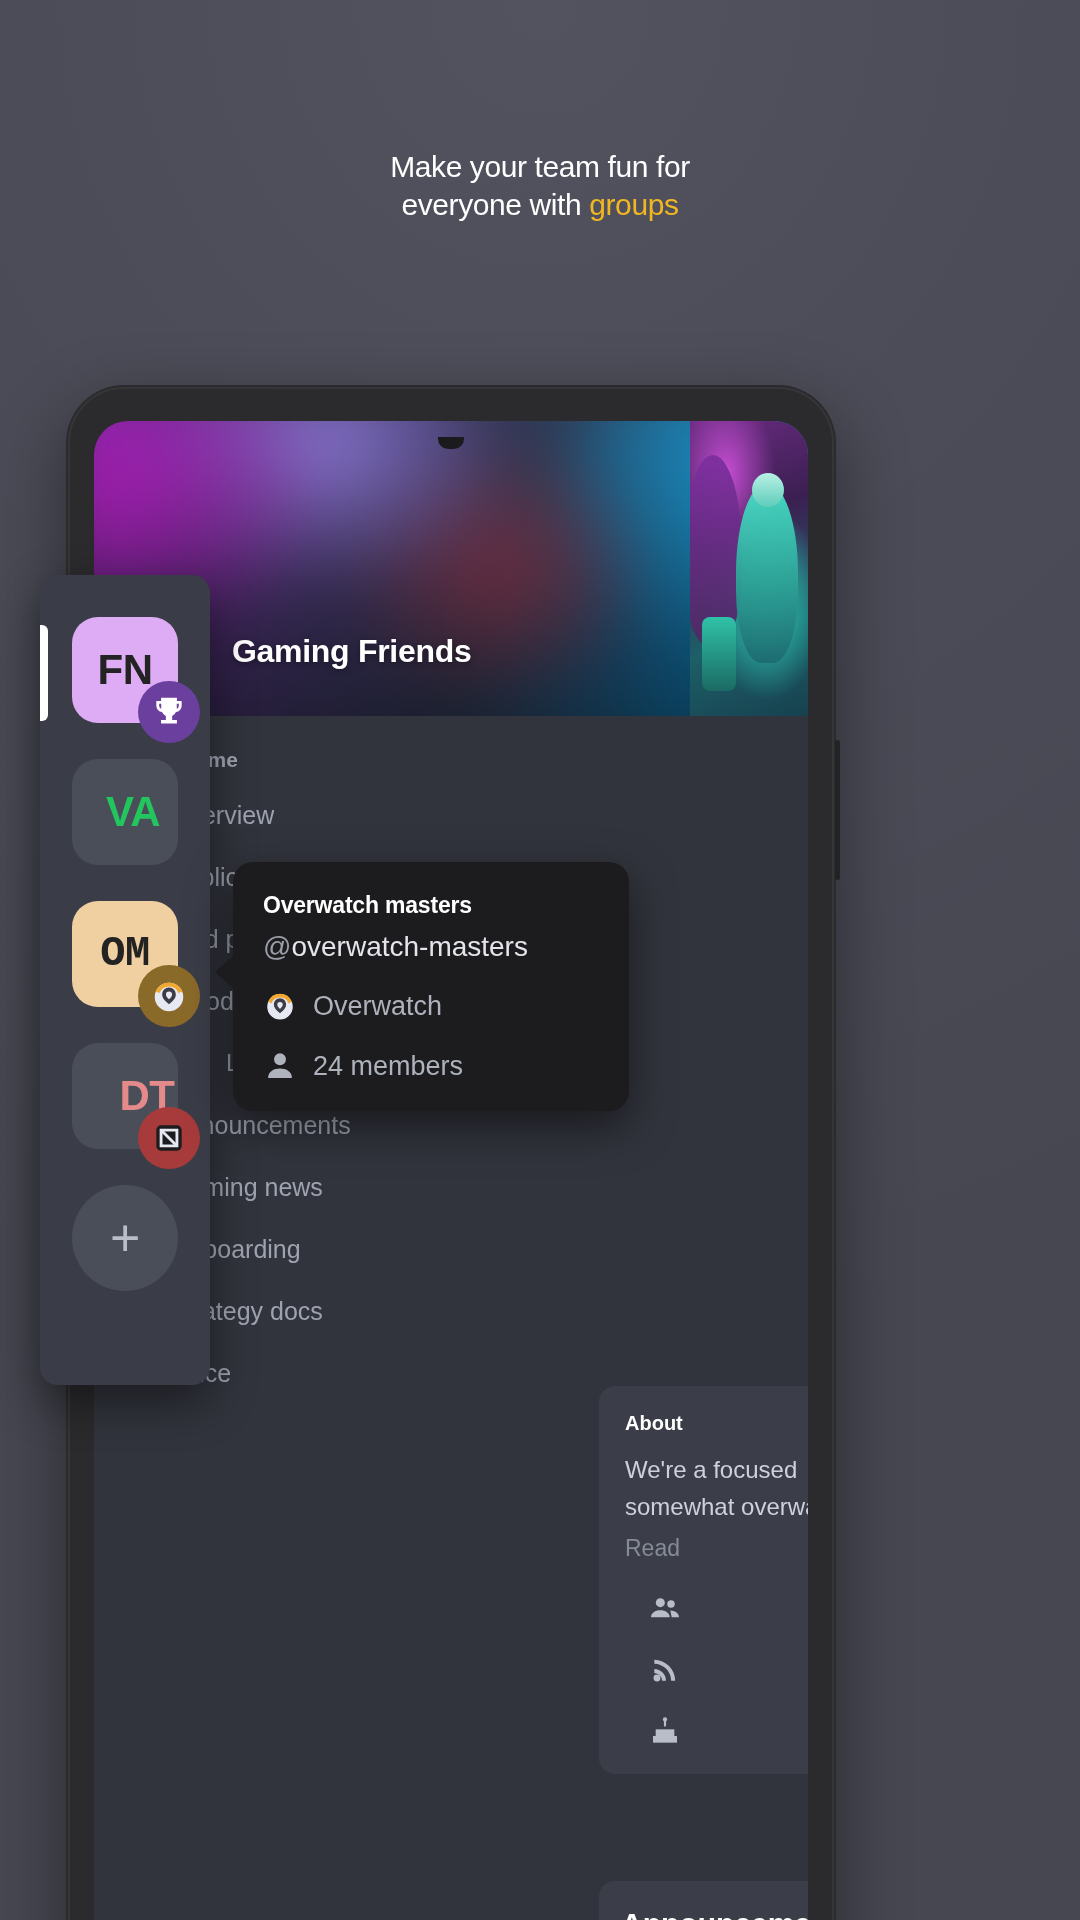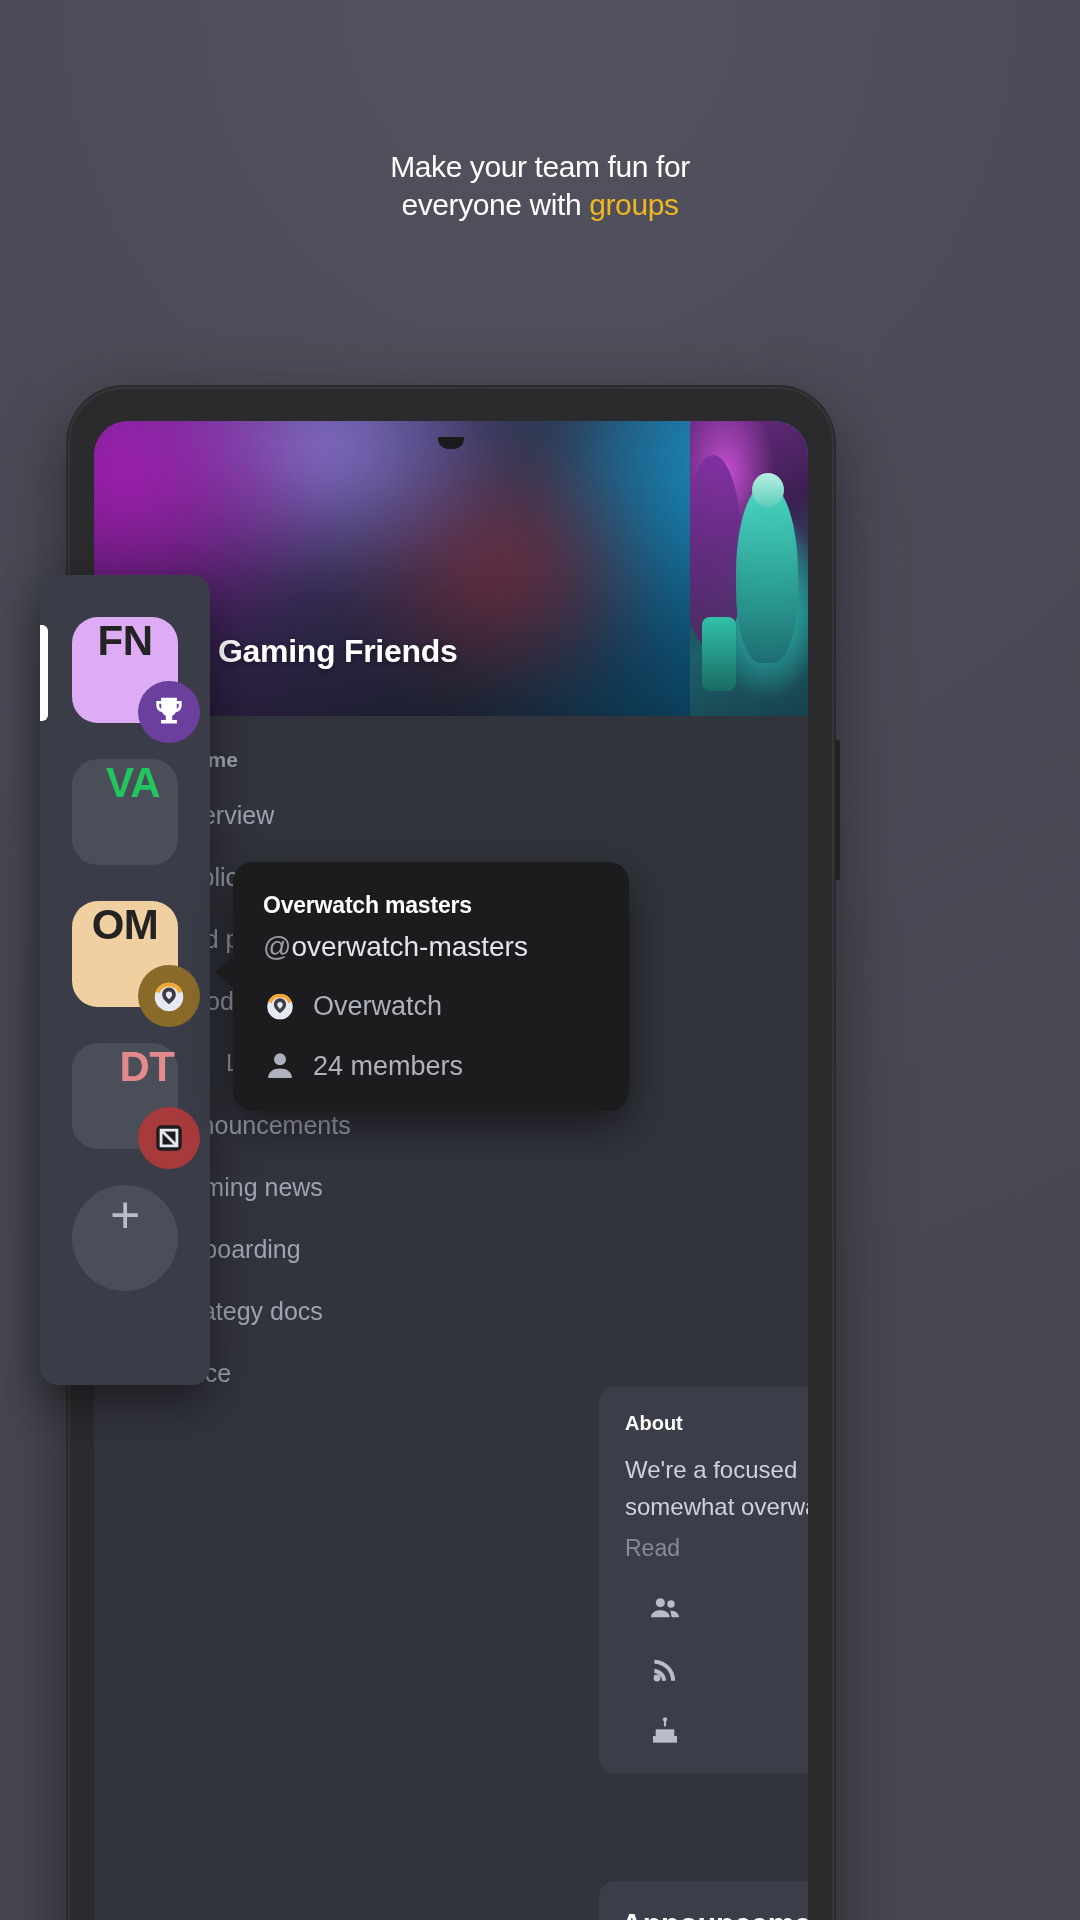--- a/index.html
+++ b/index.html
@@ -93,21 +93,21 @@
       linear-gradient(110deg, #7d1fa0 0%, #4a3570 30%, #2f3b55 56%, #1273a8 82%, #0d88c4 100%);
     filter: blur(26px);
   }
   .banner-shade {
     position: absolute; inset: 0;
     background: linear-gradient(to bottom, rgba(0,0,0,.05), rgba(0,0,0,.45));
   }
   .banner-row {
     position: absolute;
     left: 28px; bottom: 28px;
-    display: flex; align-items: center; gap: 22px;
+    display: flex; align-items: center; gap: 36px;
     z-index: 2;
   }
   .team-logo { width: 74px; height: 74px; flex: none; }
   .team-title {
     color: #fff; font-size: 32px; font-weight: bold;
     letter-spacing: -0.3px;
     text-shadow: 0 2px 6px rgba(0,0,0,.4);
   }
 
   
@@ -221,28 +221,28 @@
     position: absolute;
     left: 0; top: 50px;
     width: 8px; height: 96px;
     background: #ffffff;
     border-radius: 0 6px 6px 0;
   }
   .srv {
     position: relative;
     width: 106px; height: 106px;
     border-radius: 26px;
-    display: flex; justify-content: center;
+    display: flex; align-items: center; justify-content: center;
     font-size: 42px; font-weight: bold;
     letter-spacing: -0.5px;
   }
   .srv-fn { background: #deabf5; color: #232323; }
   .srv-va { background: #4a4e59; color: #22c55e; padding-left: 16px; }
   .srv-om { background: #f0ceа0; color: #232323; }
-  .srv-om { background: #f0cfa1; color: #232323; }
+  .srv-om { background: #f0cfa1; color: #232323; font-family: Liberation Mono, monospace; }
   .srv-dt { background: #4a4e59; color: #e58a8a; padding-left: 44px; }
   .srv-add {
     background: #4a4e59; color: #b9bdc8; border-radius: 50%;
     font-size: 52px; font-weight: 300;
   }
   .badge {
     position: absolute;
     right: -22px; bottom: -20px;
     width: 62px; height: 62px;
     border-radius: 50%;

